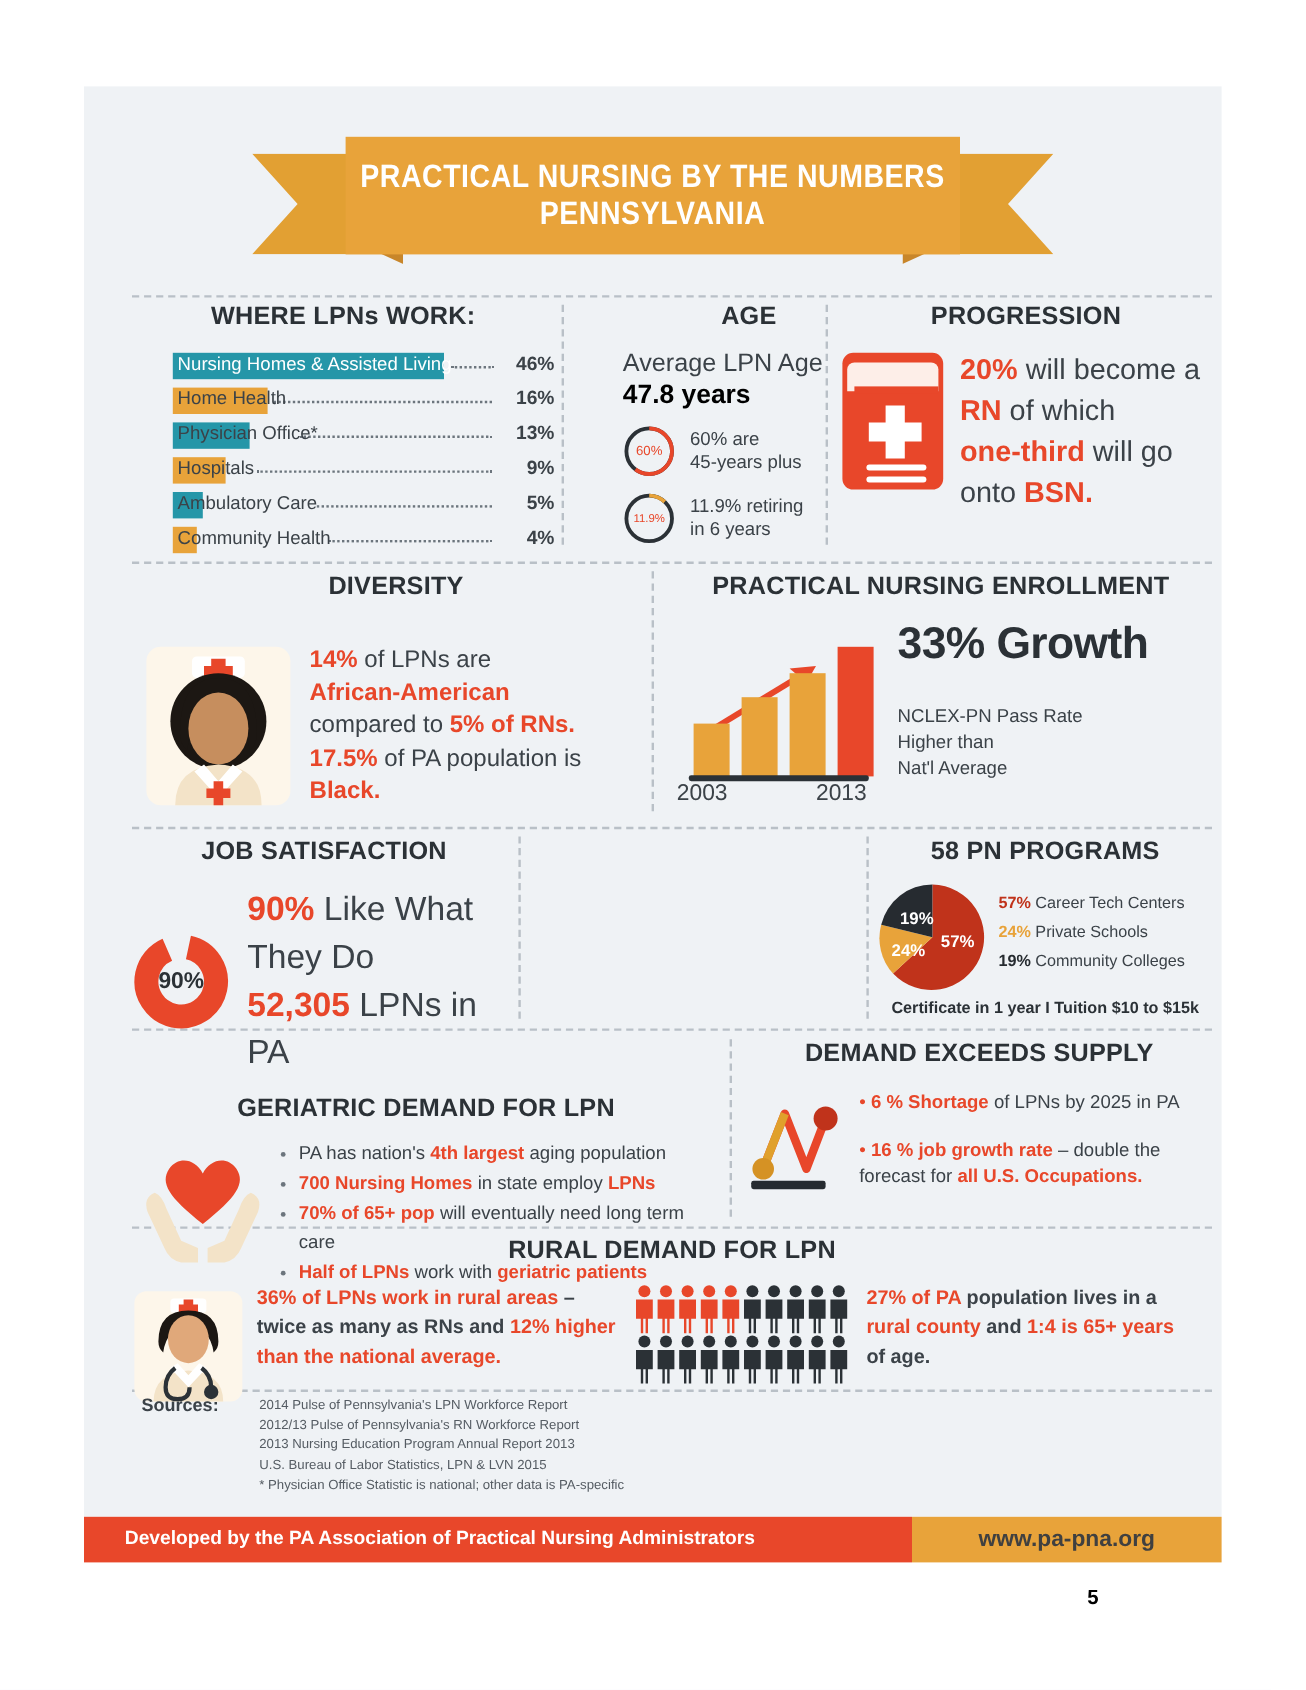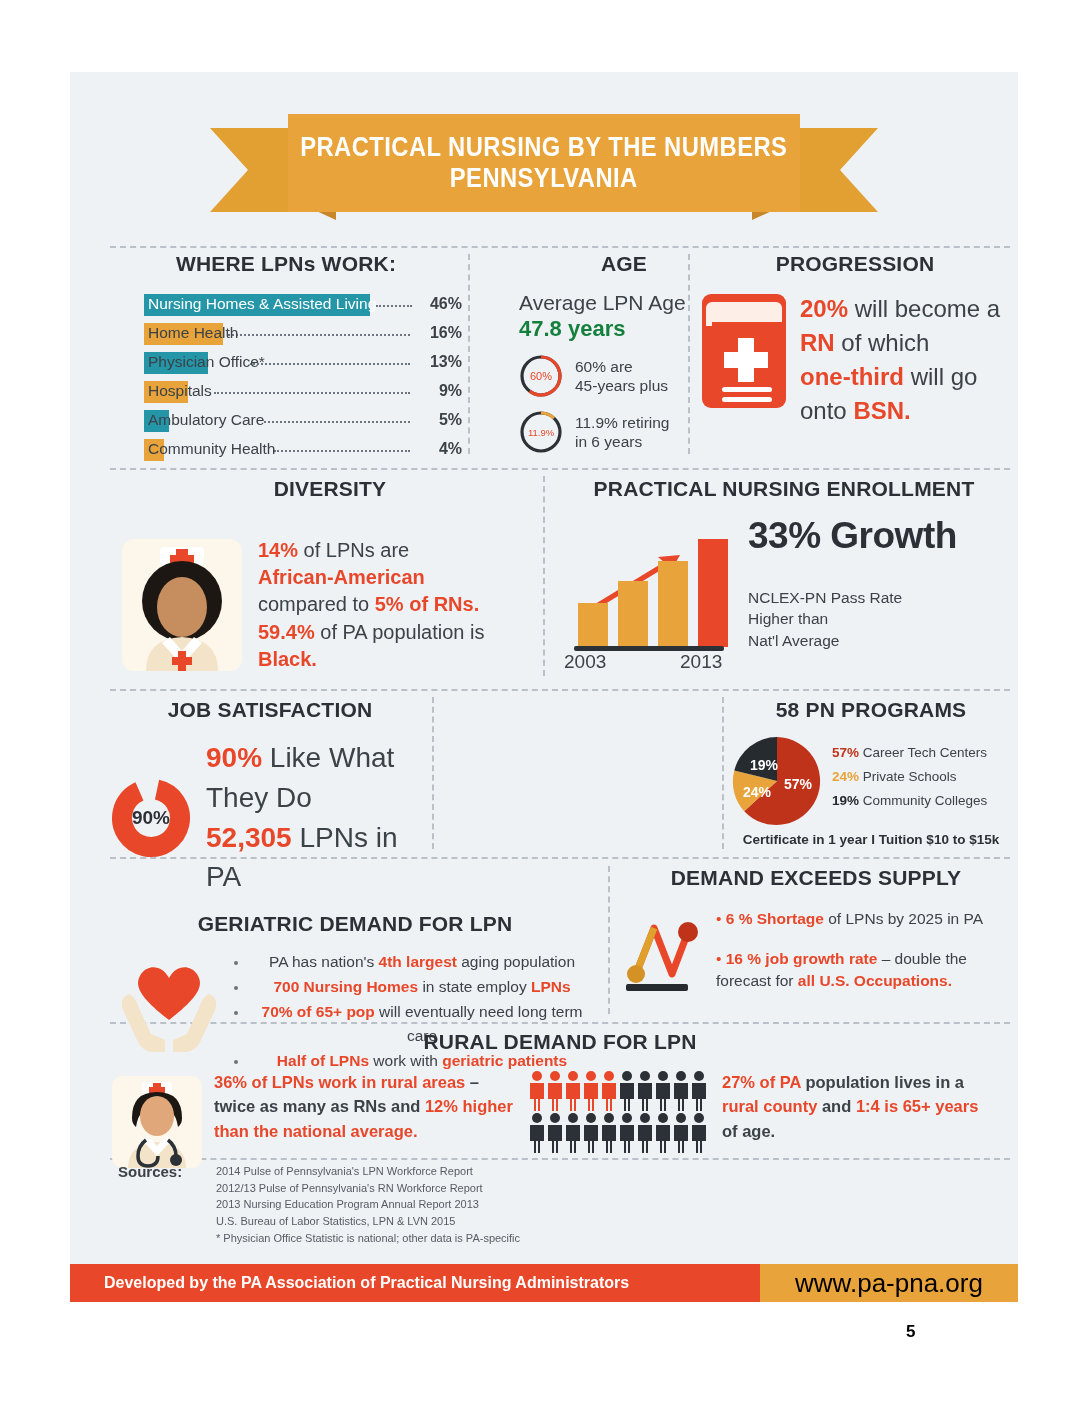--- a/index.html
+++ b/index.html
@@ -34,21 +34,21 @@
   .wbar{position:absolute;left:34px;top:1px;height:22px;}
   .wlabel{position:absolute;left:38px;top:2px;font-size:15.5px;color:#3b4248;white-space:nowrap;z-index:2;}
   .wlabel.onbar{color:#ffffff;}
   .wdots{position:absolute;top:12px;height:0;border-top:2px dotted #6c757d;z-index:1;}
   .wpct{position:absolute;right:0;top:2px;font-size:16px;font-weight:bold;color:#3b4248;}
 
   
   .age{position:absolute;left:480px;top:252px;width:210px;margin-left:39px;}
   .age .sec-title{font-size:21px;margin-bottom:14px;}
   .age-lead{font-size:21px;color:#3b4248;line-height:1.22;text-align:center;}
-  .age-lead b{color:#15803d;font-size:22px;}
+  .age-lead b{color:#000000;font-size:22px;}
   .ring-row{display:flex;align-items:center;margin-top:12px;}
   .ring{position:relative;flex:0 0 auto;margin-right:12px;}
   .ring .rtxt{position:absolute;inset:0;display:flex;align-items:center;justify-content:center;
                font-weight:normal;color:#e8472a;}
   .ring-note{font-size:15.5px;color:#3b4248;line-height:1.28;}
 
   
   .prog{position:absolute;left:700px;top:252px;width:310px;}
   .prog .sec-title{font-size:21px;margin-bottom:16px;}
   .prog-body{display:flex;align-items:flex-start;}
@@ -99,21 +99,21 @@
   .pn-leg div{font-size:13.5px;color:#3b4248;margin-bottom:9px;white-space:nowrap;}
   .pn-leg b{font-weight:bold;}
   .pn-foot{margin-top:4px;text-align:center;font-size:13.5px;font-weight:bold;color:#2b3136;}
 
   
   .ger{position:absolute;left:115px;top:912px;width:480px;}
   .ger .sec-title{font-size:21px;margin-bottom:14px;}
   .ger-body{display:flex;align-items:flex-start;}
   .bullets{font-size:15.5px;line-height:1.55;color:#3b4248;margin-left:10px;}
   .bullets li{margin-bottom:1px;}
-  ul.bl{margin:0;padding-left:16px;text-align:center;}
+  ul.bl{margin:0;padding-left:16px;}
   ul.bl li::marker{color:#6c757d;font-size:13px;}
 
   
   .dem{position:absolute;left:620px;top:866px;width:392px;}
   .dem .sec-title{font-size:21px;margin-bottom:18px;}
   .dem-body{display:flex;align-items:flex-start;}
   .dem-txt{font-size:15.5px;line-height:1.42;color:#3b4248;margin-left:10px;}
   .dem-txt p{margin:0 0 18px 0;}
   .dem-txt p:last-child{margin-bottom:0;}
 
@@ -129,21 +129,21 @@
   
   .src{position:absolute;left:118px;top:1163px;width:880px;display:flex;}
   .src-h{font-size:15px;font-weight:bold;color:#3b4248;width:98px;flex:0 0 auto;}
   .src-l{font-size:11px;color:#555c63;line-height:1.52;}
 
   
   .footer{position:absolute;left:70px;top:1264px;width:948px;height:38px;display:flex;}
   .f-red{background:#e8472a;flex:1 1 auto;display:flex;align-items:center;padding-left:34px;}
   .f-red span{color:#ffffff;font-size:16px;font-weight:bold;}
   .f-or{background:#e8a33a;width:258px;display:flex;align-items:center;justify-content:center;}
-  .f-or span{color:#000000;font-size:26px;font-weight:normal;}
+  .f-or span{color:#404040;font-size:19px;font-weight:bold;}
   .pageno{position:absolute;left:906px;top:1322px;font-size:17px;font-weight:bold;color:#000;}
 </style>
 </head>
 <body>
 
 <div class="page">
   <div class="sheet"></div>
 
   <div class="ribbon-wrap">
     <div class="rb-tail left"></div>
@@ -285,21 +285,21 @@
         <path d="M30 86 q0 -46 32 -46 q32 0 32 46 q0 10 -6 14 q-4 -34 -26 -34 q-22 0 -26 34 q-6 -4 -6 -14z" fill="#1c1713"></path>
         <ellipse cx="62" cy="82" rx="25" ry="30" fill="#c68e5e"></ellipse>
         <path d="M26 146 q0 -32 36 -34 q36 2 36 34 z" fill="#f3e3c8"></path>
         <path d="M50 112 l12 14 l12 -14 l8 6 l-20 22 l-20 -22 z" fill="#ffffff"></path>
         <path d="M58 126 h8 v6 h6 v8 h-6 v6 h-8 v-6 h-6 v-8 h6 z" fill="#e8472a"></path>
       </svg>
       <div class="div-txt">
         <div><b class="red">14%</b><span> of LPNs are</span></div>
         <div><b class="red">African-American</b></div>
         <div><span>compared to </span><b class="red">5% of RNs.</b></div>
-        <div><b class="red">59.4%</b><span> of PA population is</span></div>
+        <div><b class="red">17.5%</b><span> of PA population is</span></div>
         <div><b class="red">Black.</b></div>
       </div>
     </div>
   </div>
 
   <div class="enr">
     <div class="sec-title">PRACTICAL NURSING ENROLLMENT</div>
     <div class="enr-body">
       <div class="enr-chart">
         <svg width="186" height="158" viewBox="0 0 186 158" style="position:absolute;left:0;top:0;">

